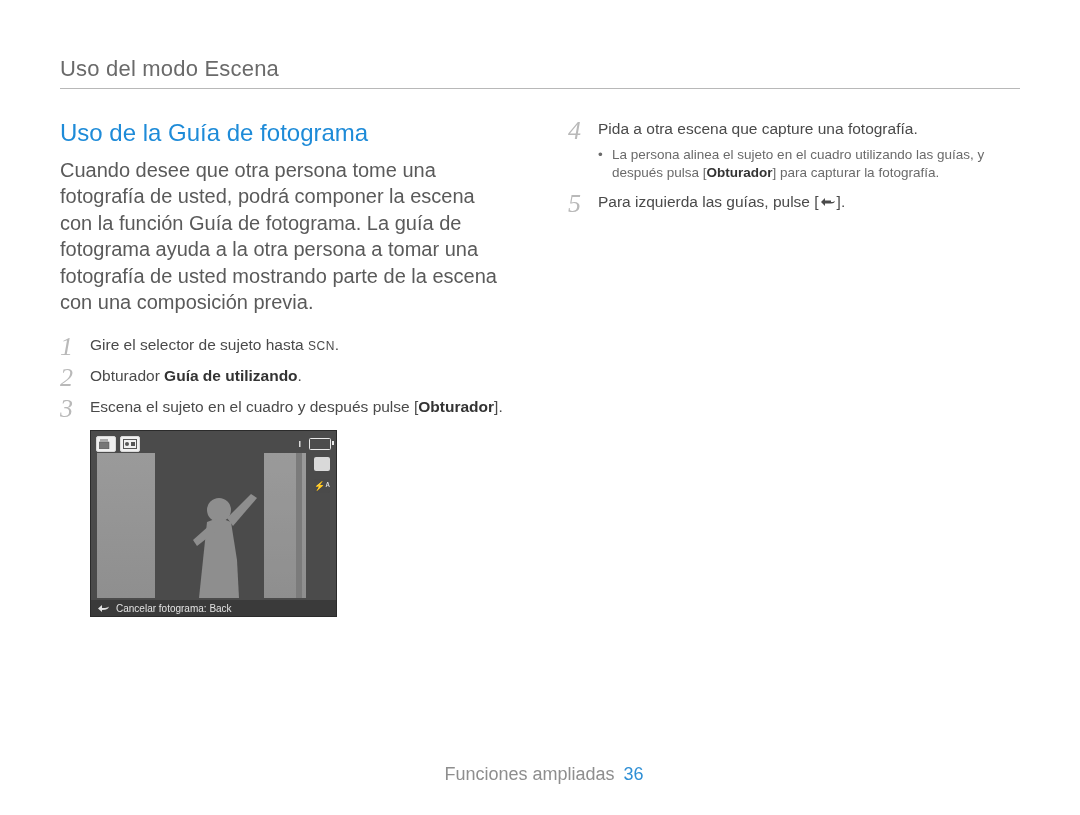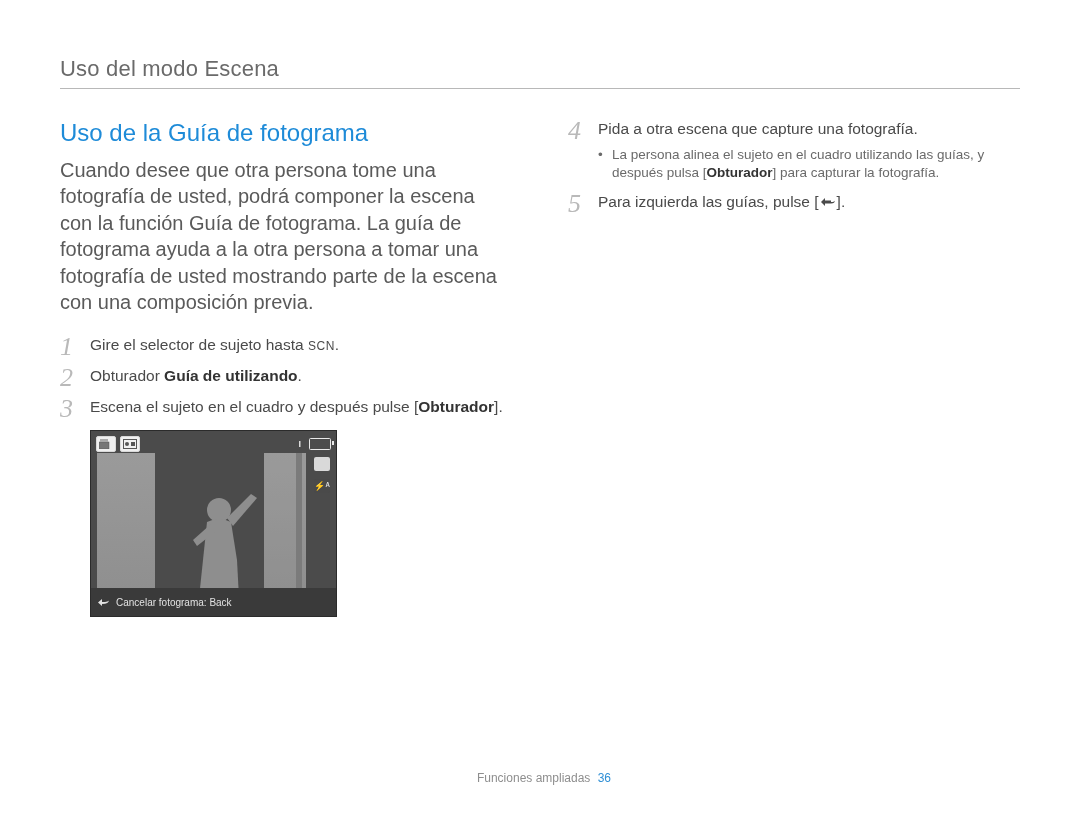--- a/index.html
+++ b/index.html
@@ -196,42 +196,42 @@
   .cam .subject {
     position: absolute;
     left: 88px;
     bottom: 18px;
     width: 86px;
     height: 110px;
   }
   .cam .bottombar {
     position: absolute;
     left: 0; right: 0; bottom: 0;
-    height: 28px;
+    height: 16px;
     background: #3a3a3a;
     font-size: 10px;
     color: #e2e2e2;
     display: flex;
     align-items: center;
     gap: 5px;
     padding: 0 6px;
     box-sizing: border-box;
   }
   .cam .bottombar .bicon {
     display: inline-block;
     width: 14px;
     height: 11px;
   }
 
   .footer {
     position: absolute;
     left: 8px; right: 0;
     bottom: 30px;
     text-align: center;
-    font-size: 12px;
+    font-size: 18px;
     color: #8e8e8e;
   }
   .footer .pnum { color: #2f8fd5; margin-left: 4px; }
 </style>
 </head>
 <body>
 
 <div class="page">
 
   <div class="header">

